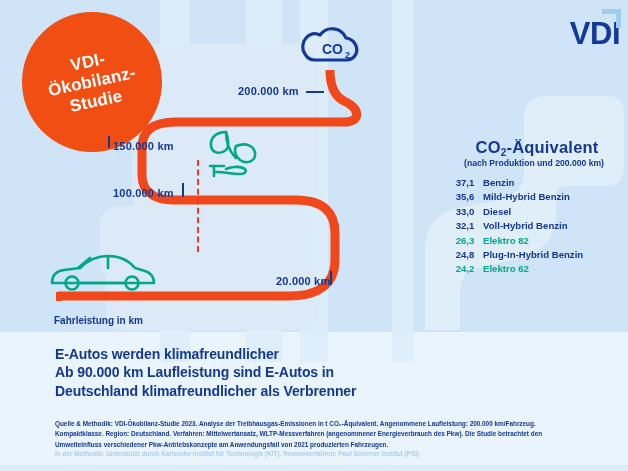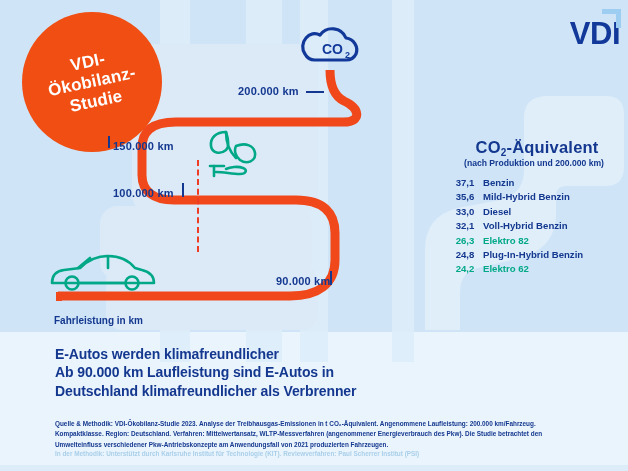--- a/index.html
+++ b/index.html
@@ -240,21 +240,21 @@
 
   <div class="kmlab" style="left:238px;top:85px;">200.000 km</div>
   <div class="tick" style="left:306px;top:91px;width:18px;height:1.6px;"></div>
 
   <div class="kmlab" style="left:113px;top:140px;">150.000 km</div>
   <div class="tick" style="left:108px;top:136px;width:1.6px;height:12px;"></div>
 
   <div class="kmlab" style="left:113px;top:187px;">100.000 km</div>
   <div class="tick" style="left:182px;top:183px;width:1.6px;height:14px;"></div>
 
-  <div class="kmlab" style="left:276px;top:275px;">90.000 km</div>
+  <div class="kmlab" style="left:276px;top:275px;">20.000 km</div>
   <div class="tick" style="left:330px;top:271px;width:1.6px;height:14px;"></div>
 
   <div id="dashline"></div>
 
 
   <div id="axis-caption">Fahrleistung in km</div>
 
   <div id="co2panel">
     <div id="co2title">
       <span>CO</span><sub>2</sub><span>-Äquivalent</span>

